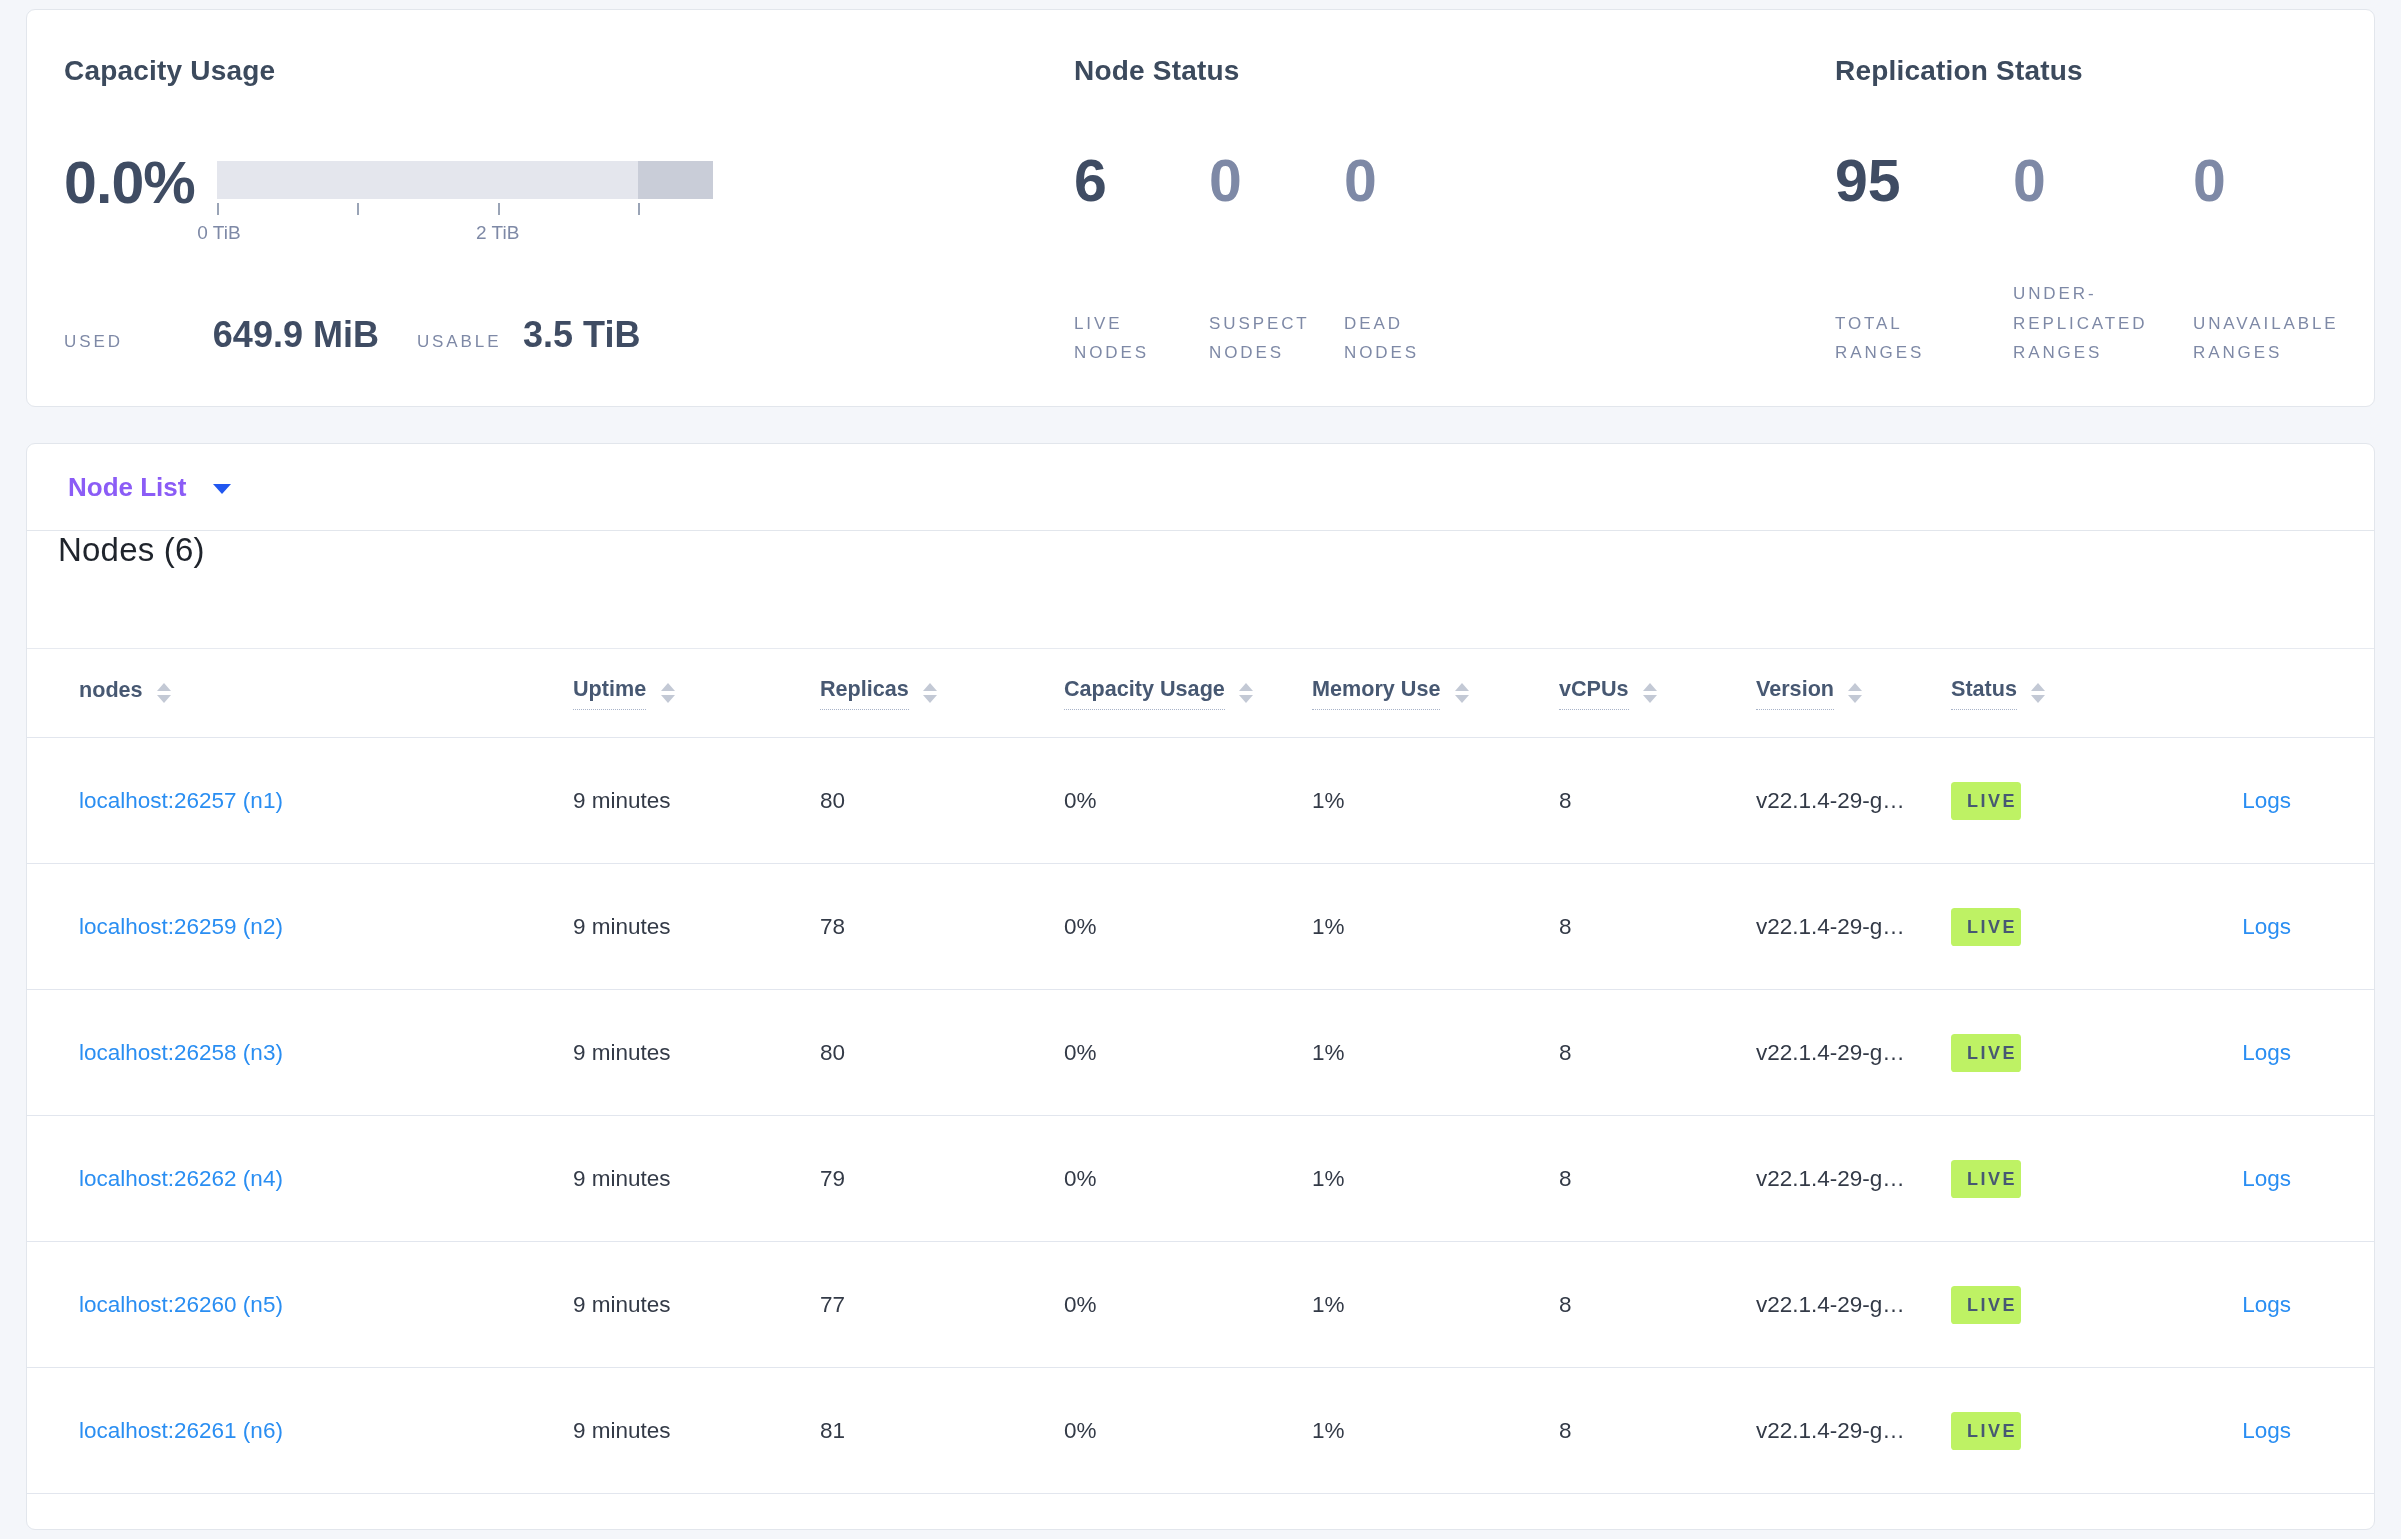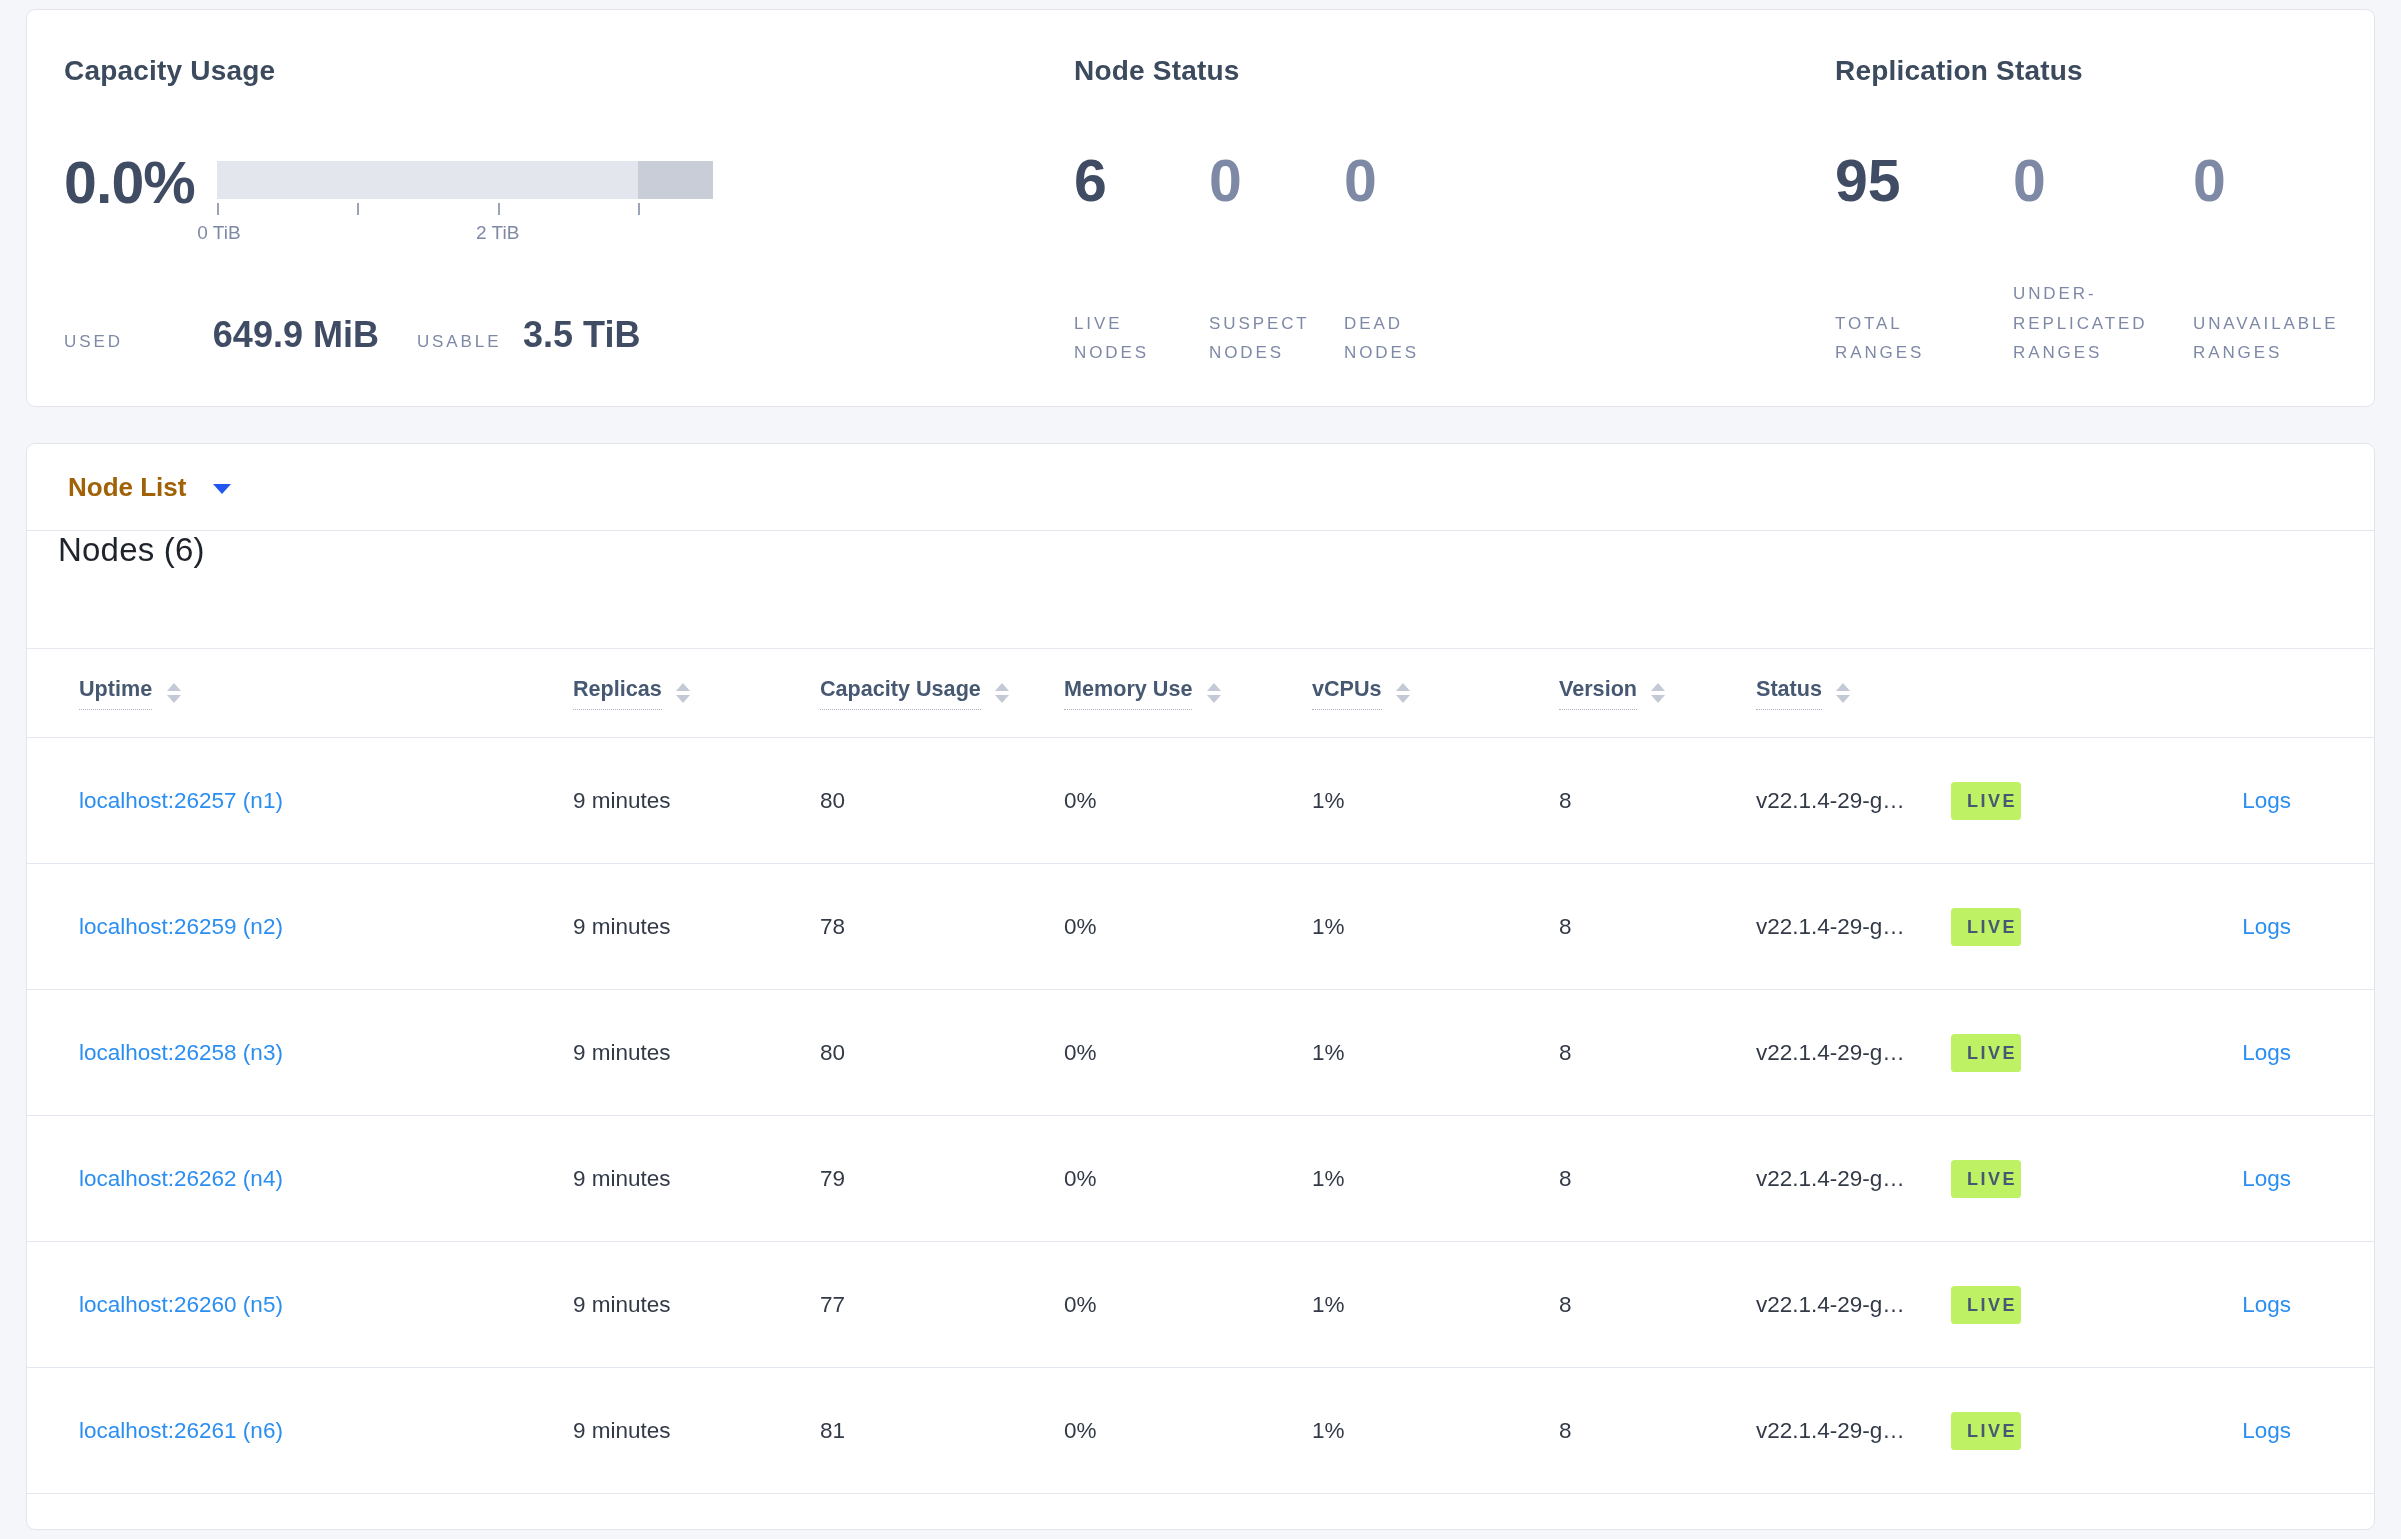--- a/index.html
+++ b/index.html
@@ -82,21 +82,21 @@
   .lbl-175 { width: 160px; }
 
   
   .table-card { margin-top: 36px; height: 1087px; overflow: hidden; }
   .selector-bar {
     height: 87px; display: flex; align-items: center;
     padding-left: 41px; border-bottom: 0.9px solid #e2e6ec;
     cursor: pointer;
   }
   .selector-bar .sel-label {
-    font-size: 26px; font-weight: 600; color: #a16207;
+    font-size: 26px; font-weight: 600; color: #8b5cf6;
   }
   .caret-down {
     width: 0; height: 0; margin-left: 27px; margin-top: 3.6px;
     border-left: 9px solid transparent; border-right: 9px solid transparent;
     border-top: 10.8px solid #2157f0;
   }
   .table-heading { height: 117px; display: flex; padding-left: 31px; }
   .table-heading h1 { font-size: 33px; font-weight: 500; color: #1f242c; letter-spacing: 0.2px; }
 
   .row-grid {
@@ -203,20 +203,27 @@
   <div class="selector-bar">
     <span class="sel-label">Node List</span>
     <span class="caret-down"></span>
   </div>
 
   <div class="table-heading">
     <h1>Nodes (6)</h1>
   </div>
 
   <div class="thead row-grid">
+    <div class="th">
+      <span class="hlabel">nodes</span>
+      <span class="sort-icon">
+          <span class="tri-up"></span>
+          <span class="tri-down"></span>
+        </span>
+    </div>
     <div class="th sortable">
       <span class="hlabel">Uptime</span>
       <span class="sort-icon">
           <span class="tri-up"></span>
           <span class="tri-down"></span>
         </span>
     </div>
     <div class="th sortable">
       <span class="hlabel">Replicas</span>
       <span class="sort-icon">

